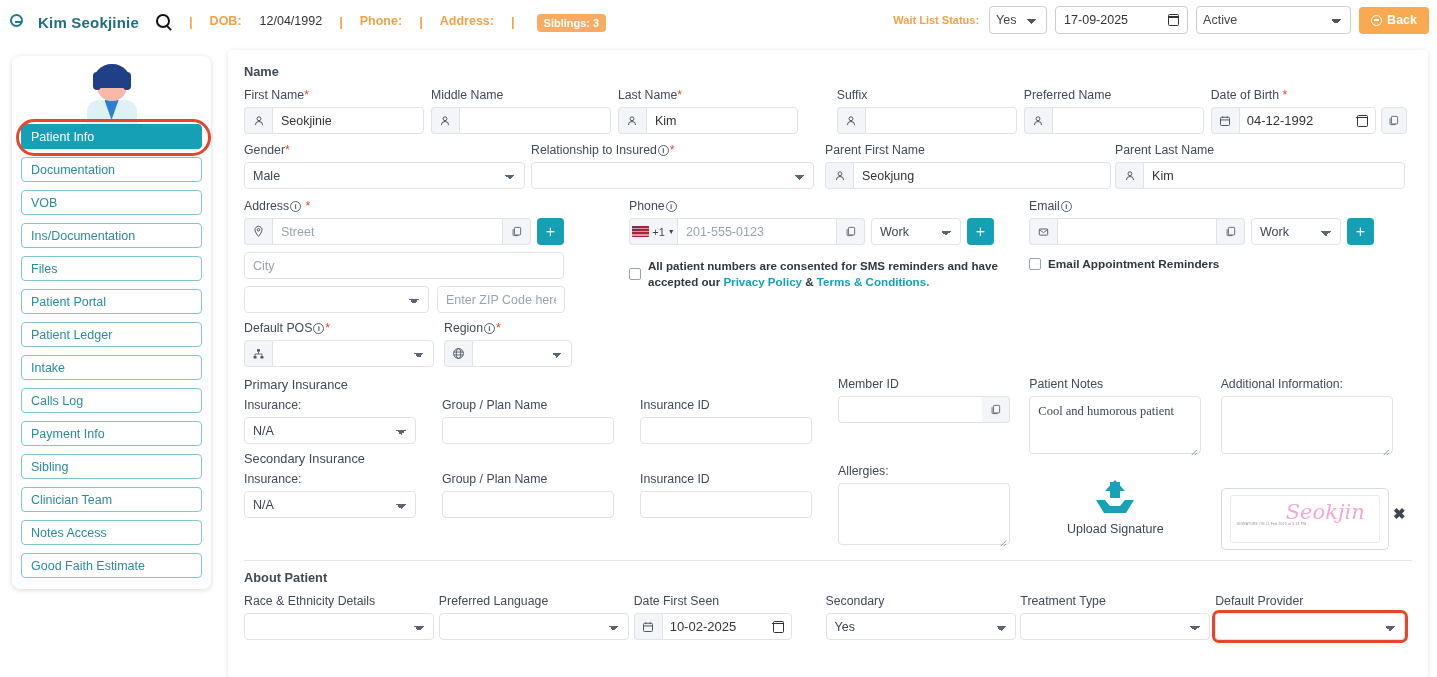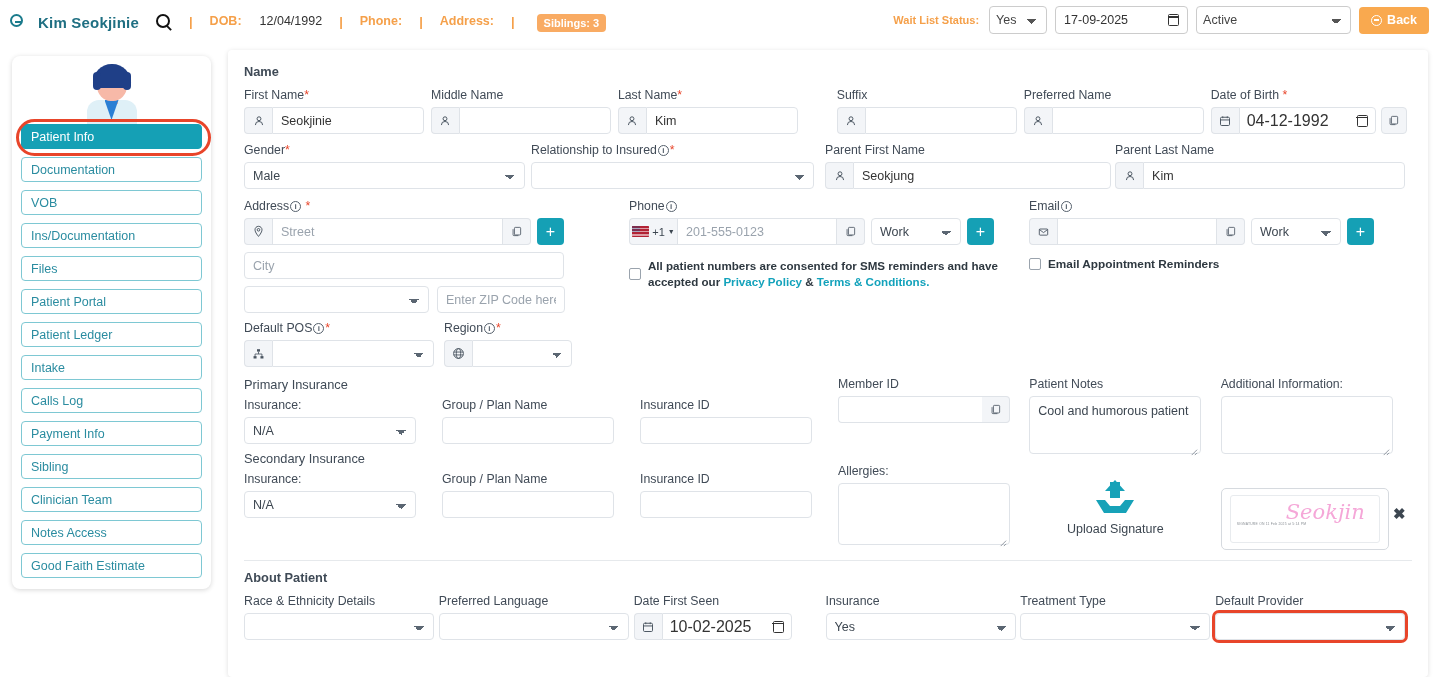--- a/index.html
+++ b/index.html
@@ -144,21 +144,21 @@
     background:#f3f5f8; display:flex;align-items:center;justify-content:center;flex:none;cursor:pointer;
   }
   .plus-btn{
     width:27px;height:27px;background:#15a0b5;color:#fff;border:none;border-radius:4px;
     font-size:16px;line-height:25px;text-align:center;cursor:pointer;margin-left:6px;flex:none;
     font-family:"Liberation Sans",sans-serif;
   }
   .date-field{
     height:27px;border:1px solid #dfe3e8;border-radius:0 4px 4px 0;background:#fff;
     display:flex;align-items:center;justify-content:space-between;padding:0 7px;
-    font-size:16px;color:#333; width:100%;
+    font-size:13px;color:#333; width:100%;
   }
   .ta{
     border:1px solid #dfe3e8;border-radius:4px;background:#fff;resize:none;
     font-family:"Liberation Sans",sans-serif;font-size:12.5px;color:#3c4650;padding:6px 8px;
     outline:none; line-height:1.35;
   }
   .ta-grip{position:absolute;right:3px;bottom:2px;width:9px;height:9px;pointer-events:none;}
   .chk{width:12px;height:12px;border:1px solid #9aa3ad;border-radius:2px;background:#fff;flex:none;cursor:pointer;}
   .consent{font-size:11.6px;font-weight:bold;color:#2e3840;line-height:1.35;}
   .lnk{color:#13a2bb;}
@@ -583,21 +583,21 @@
           <textarea class="ta" style="width: 172px; height: 62px;"></textarea>
           <svg class="ta-grip" viewBox="0 0 10 10">
               <path d="M9 3 3 9M9 6.5 6.5 9" stroke="#8a929b" stroke-width="1" fill="none"></path>
             </svg>
         </div>
       </div>
 
       <div style="width:200px;">
         <span class="lab">Patient Notes</span>
         <div style="position:relative;width:172px;">
-          <textarea class="ta" style="width: 172px; height: 58px;">Cool and humorous patient</textarea>
+          <textarea class="ta" style="width: 172px; height: 58px; font-family: Liberation Serif, serif;">Cool and humorous patient</textarea>
           <svg class="ta-grip" viewBox="0 0 10 10">
               <path d="M9 3 3 9M9 6.5 6.5 9" stroke="#8a929b" stroke-width="1" fill="none"></path>
             </svg>
         </div>
         <div style="margin-top:22px;text-align:center;width:172px;">
           <div class="up-arrow">
             <svg width="46" height="40" viewBox="0 0 46 40">
               <rect x="18" y="2" width="10" height="16" fill="#17a2b8"></rect>
               <path d="M23 0 13 11h20z" fill="#17a2b8"></path>
               <path d="M4 20h9l5 6h10l5-6h9l-8 13H12z" fill="#17a2b8"></path>
@@ -653,21 +653,21 @@
                 <path d="M5 1.8v2.4M11 1.8v2.4" stroke="#4a5561" stroke-width="1.3"></path>
               </svg>
           </span>
           <div class="date-field">
             <span>10-02-2025</span>
             <span class="cal-glyph"></span>
           </div>
         </div>
       </div>
       <div style="width:198px;">
-        <span class="lab">Insurance</span>
+        <span class="lab">Secondary</span>
         <select class="dd" style="width:190px;">
           <option>Yes</option>
         </select>
       </div>
       <div style="width:198px;">
         <span class="lab">Treatment Type</span>
         <select class="dd" style="width:190px;">
           <option></option>
         </select>
       </div>

